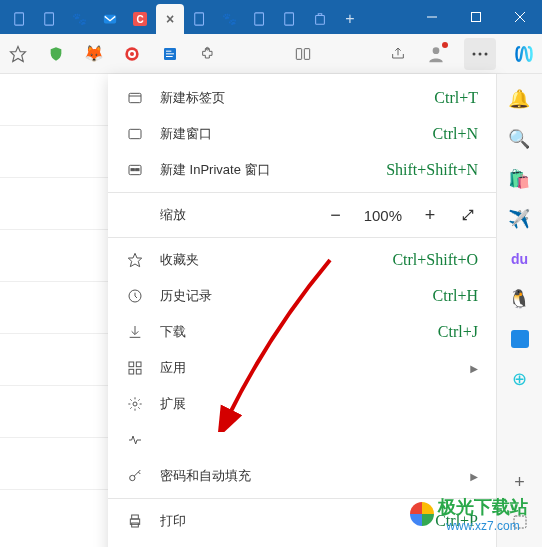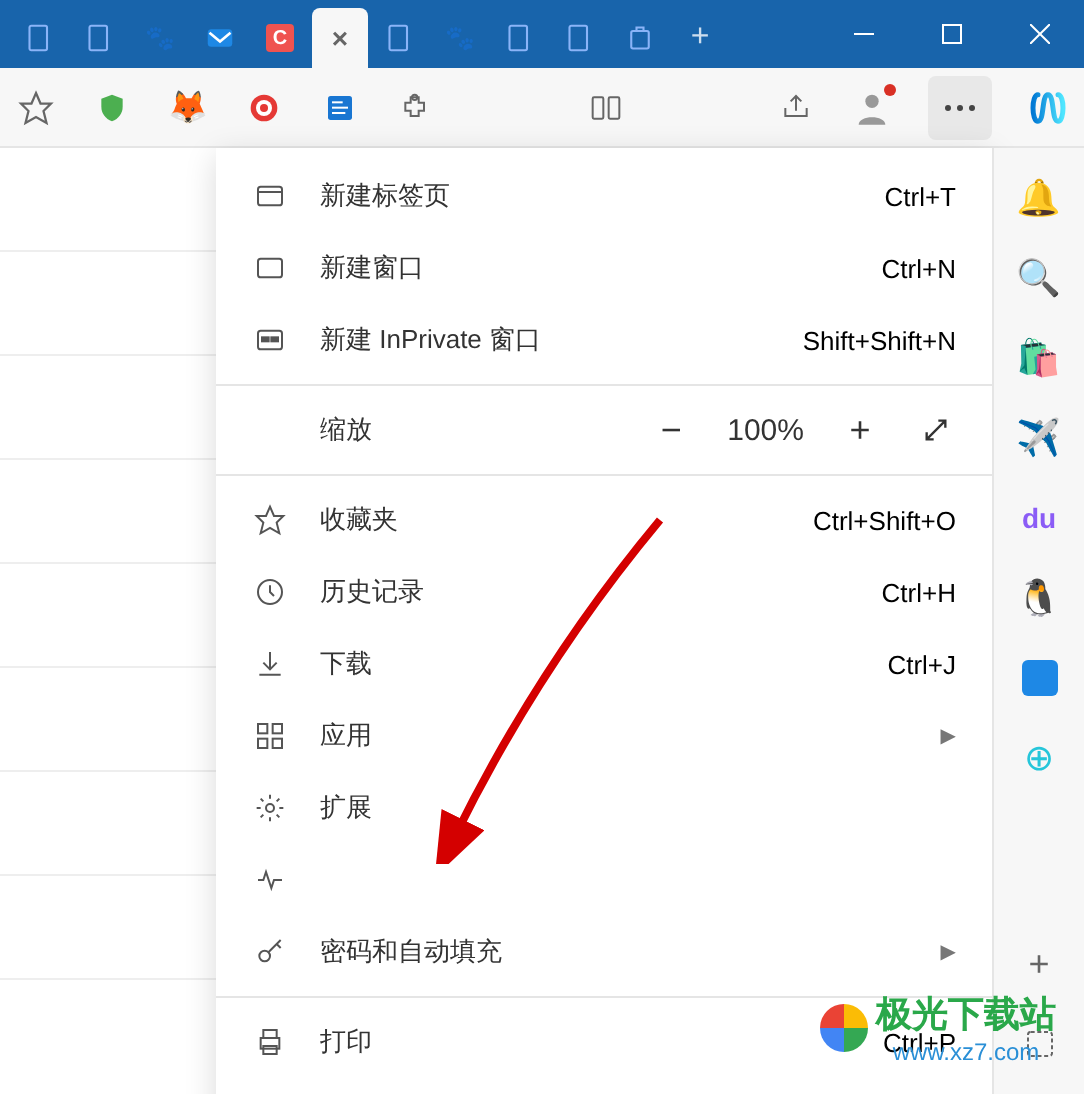--- a/index.html
+++ b/index.html
@@ -21,21 +21,21 @@
   .profile-dot { position: absolute; top: -2px; right: -2px; width: 6px; height: 6px; background: #d93025; border-radius: 50%; }
   
   .content { position: relative; background: #fff; height: calc(100% - 74px); }
   .leftpanel { position: absolute; left: 0; top: 0; width: 108px; height: 100%; background: #fff; }
   .leftpanel .row { height: 52px; border-bottom: 1px solid #eee; }
   
   .menu { position: absolute; left: 108px; top: 0; width: 388px; background: #fff; box-shadow: 0 4px 16px rgba(0,0,0,0.15); border-radius: 0 0 6px 6px; padding: 6px 0; }
   .menuitem { height: 36px; display: flex; align-items: center; padding: 0 18px; font-size: 13px; color: #333; cursor: pointer; }
   .menuitem .micon { width: 18px; height: 18px; margin-right: 16px; color: #555; display: flex; align-items: center; justify-content: center; }
   .menuitem .mlabel { flex: 1; }
-  .menuitem .mkey { color: #000000; font-size: 13px; }
+  .menuitem .mkey { color: #15803d; font-size: 16px; font-family: Liberation Serif, serif; }
   .menuitem .marrow { color: #777; font-size: 10px; margin-left: 8px; }
   .menuitem.zoom .micon { width: 18px; margin-right: 16px; }
   .menuitem.zoom .zoomctrls { display: flex; align-items: center; gap: 18px; color: #333; }
   .menuitem.zoom .zbtn { width: 20px; height: 20px; display: flex; align-items: center; justify-content: center; font-size: 18px; }
   .menusep { height: 1px; background: #e5e5e5; margin: 4px 0; }
   
   .arrow-annotation { position: absolute; pointer-events: none; }
   
   .sidebar { position: absolute; right: 0; top: 0; width: 46px; height: 100%; background: #f7f7f7; border-left: 1px solid #e5e5e5; display: flex; flex-direction: column; align-items: center; padding-top: 14px; gap: 18px; }
   .sbicon { width: 22px; height: 22px; display: flex; align-items: center; justify-content: center; font-size: 18px; }

